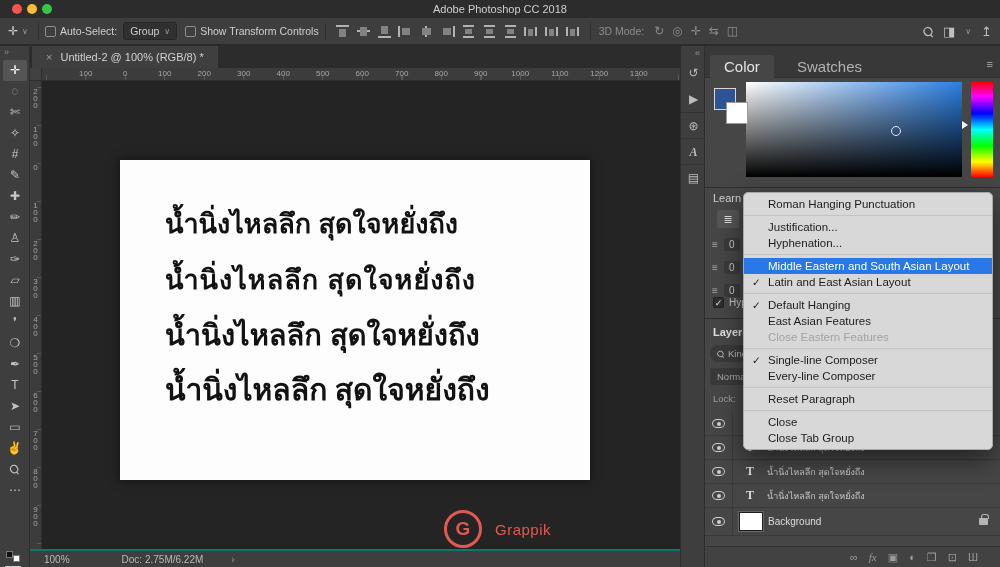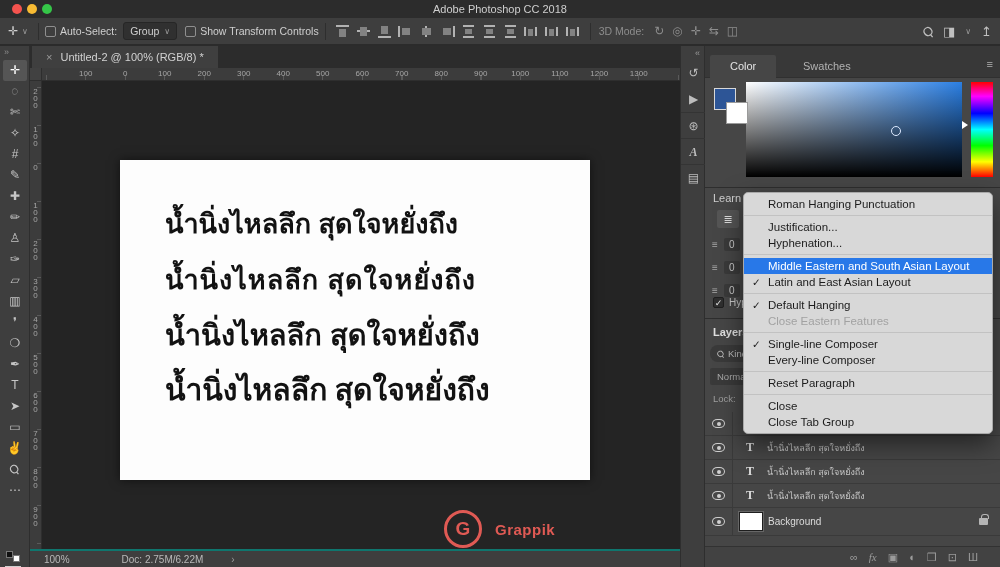--- a/index.html
+++ b/index.html
@@ -65,38 +65,38 @@
   
   #canvas{left:42px;top:81px;width:638px;height:468px;background:#242424}
   #artboard{left:120px;top:160px;width:470px;height:320px;background:#fdfdfd;box-shadow:0 0 10px rgba(0,0,0,.55)}
   .tline{position:absolute;left:45px;color:#121212;white-space:nowrap}
   .f1{top:42px;font-size:27px;font-weight:700}
   .f2{top:98px;font-size:27px;font-weight:700;letter-spacing:1px}
   .f3{top:152px;font-size:29px;font-weight:900}
   .f4{top:206px;font-size:30px;font-weight:700;font-family:"Liberation Serif",serif}
   #watermark{left:444px;top:510px;display:flex;align-items:center;gap:13px}
   #wm-circle{width:38px;height:38px;border:3.5px solid #e05a54;border-radius:50%;text-align:center;line-height:31px;font-size:19px;font-weight:700;color:#e05a54}
-  #wm-text{font-size:15px;font-weight:700;letter-spacing:.5px;color:#e05a54}
+  #wm-text{font-size:15px;font-weight:400;letter-spacing:.5px;color:#e05a54}
 
   
   #statusbar{left:30px;top:549px;width:650px;height:18px;background:#3e3e3e;border-top:2px solid #0f766e;display:flex;align-items:center;font-size:10px;color:#b9b9b9}
   #status-zoom{margin-left:14px}#status-doc{margin-left:52px}#status-chev{margin-left:28px;color:#9a9a9a}
 
   
   #dock{left:680px;top:46px;width:25px;height:521px;background:#3e3e3e;border-left:1px solid #2e2e2e;border-right:1px solid #2e2e2e}
   #dock-collapse{position:absolute;right:4px;top:2px;font-size:9px;color:#9a9a9a}
   #dock-icons{position:absolute;left:0;top:14px;width:25px}
   .dicon{height:26px;line-height:26px;text-align:center;font-size:12px;color:#bdbdbd}
   .dicon.sep{border-top:1px solid #343434}
   .fancyA{font-family:"Liberation Serif",serif;font-style:italic;font-weight:700}
 
   
   #rightpanel{left:705px;top:46px;width:295px;height:521px;background:#464646}
   #cp-tabs{position:absolute;left:0;top:0;width:295px;height:32px;background:#383838;border-bottom:1px solid #303030}
-  .ptab{position:absolute;top:9px;height:23px;padding:0 20px;font-size:11px;line-height:23px}
+  .ptab{position:absolute;top:9px;height:23px;padding:0 14px;font-size:15px;line-height:23px}
   #tab-color{left:5px;background:#464646;color:#e3e3e3;border-radius:2px 2px 0 0}
   #tab-swatches{left:78px;color:#b2b2b2}
   #cp-menu{position:absolute;right:8px;top:12px;font-size:11px;color:#b2b2b2;letter-spacing:-1px}
   #fg-sw{position:absolute;left:9px;top:42px;width:22px;height:22px;background:#2d5596;border:1.5px solid #d8d8d8;z-index:2}
   #bg-sw{position:absolute;left:21px;top:56px;width:22px;height:22px;background:#fff;border:1.5px solid #9a9a9a;z-index:3}
   #sbfield{position:absolute;left:41px;top:36px;width:216px;height:95px;background:linear-gradient(to bottom,rgba(0,0,0,0),#000),linear-gradient(to right,#fff,#2b7fe3)}
   #picker{position:absolute;left:145px;top:44px;width:10px;height:10px;border:1.5px solid #ddeaff;border-radius:50%}
   #huestrip{position:absolute;left:266px;top:36px;width:22px;height:95px;background:linear-gradient(to bottom,#f00 0%,#f0f 15%,#00f 33%,#0ff 50%,#0f0 67%,#ff0 84%,#f00 100%)}
   #huept{position:absolute;left:257px;top:75px;width:0;height:0;border-top:4px solid transparent;border-bottom:4px solid transparent;border-left:6px solid #fff}
   #cp-divider{position:absolute;left:0;top:141px;width:295px;height:1px;background:#2e2e2e}
@@ -537,20 +537,24 @@
     <div class="mi mdiv">
       
       
     </div>
 
     <div class="mi checked">
       <span class="chk">✓</span>
       <span class="mlbl">Default Hanging</span>
     </div>
 
+    <div class="mi">
+      <span class="chk">✓</span>
+      <span class="mlbl">East Asian Features</span>
+    </div>
 
     <div class="mi dis">
       <span class="chk">✓</span>
       <span class="mlbl">Close Eastern Features</span>
     </div>
 
     <div class="mi mdiv">
       
       
     </div>

